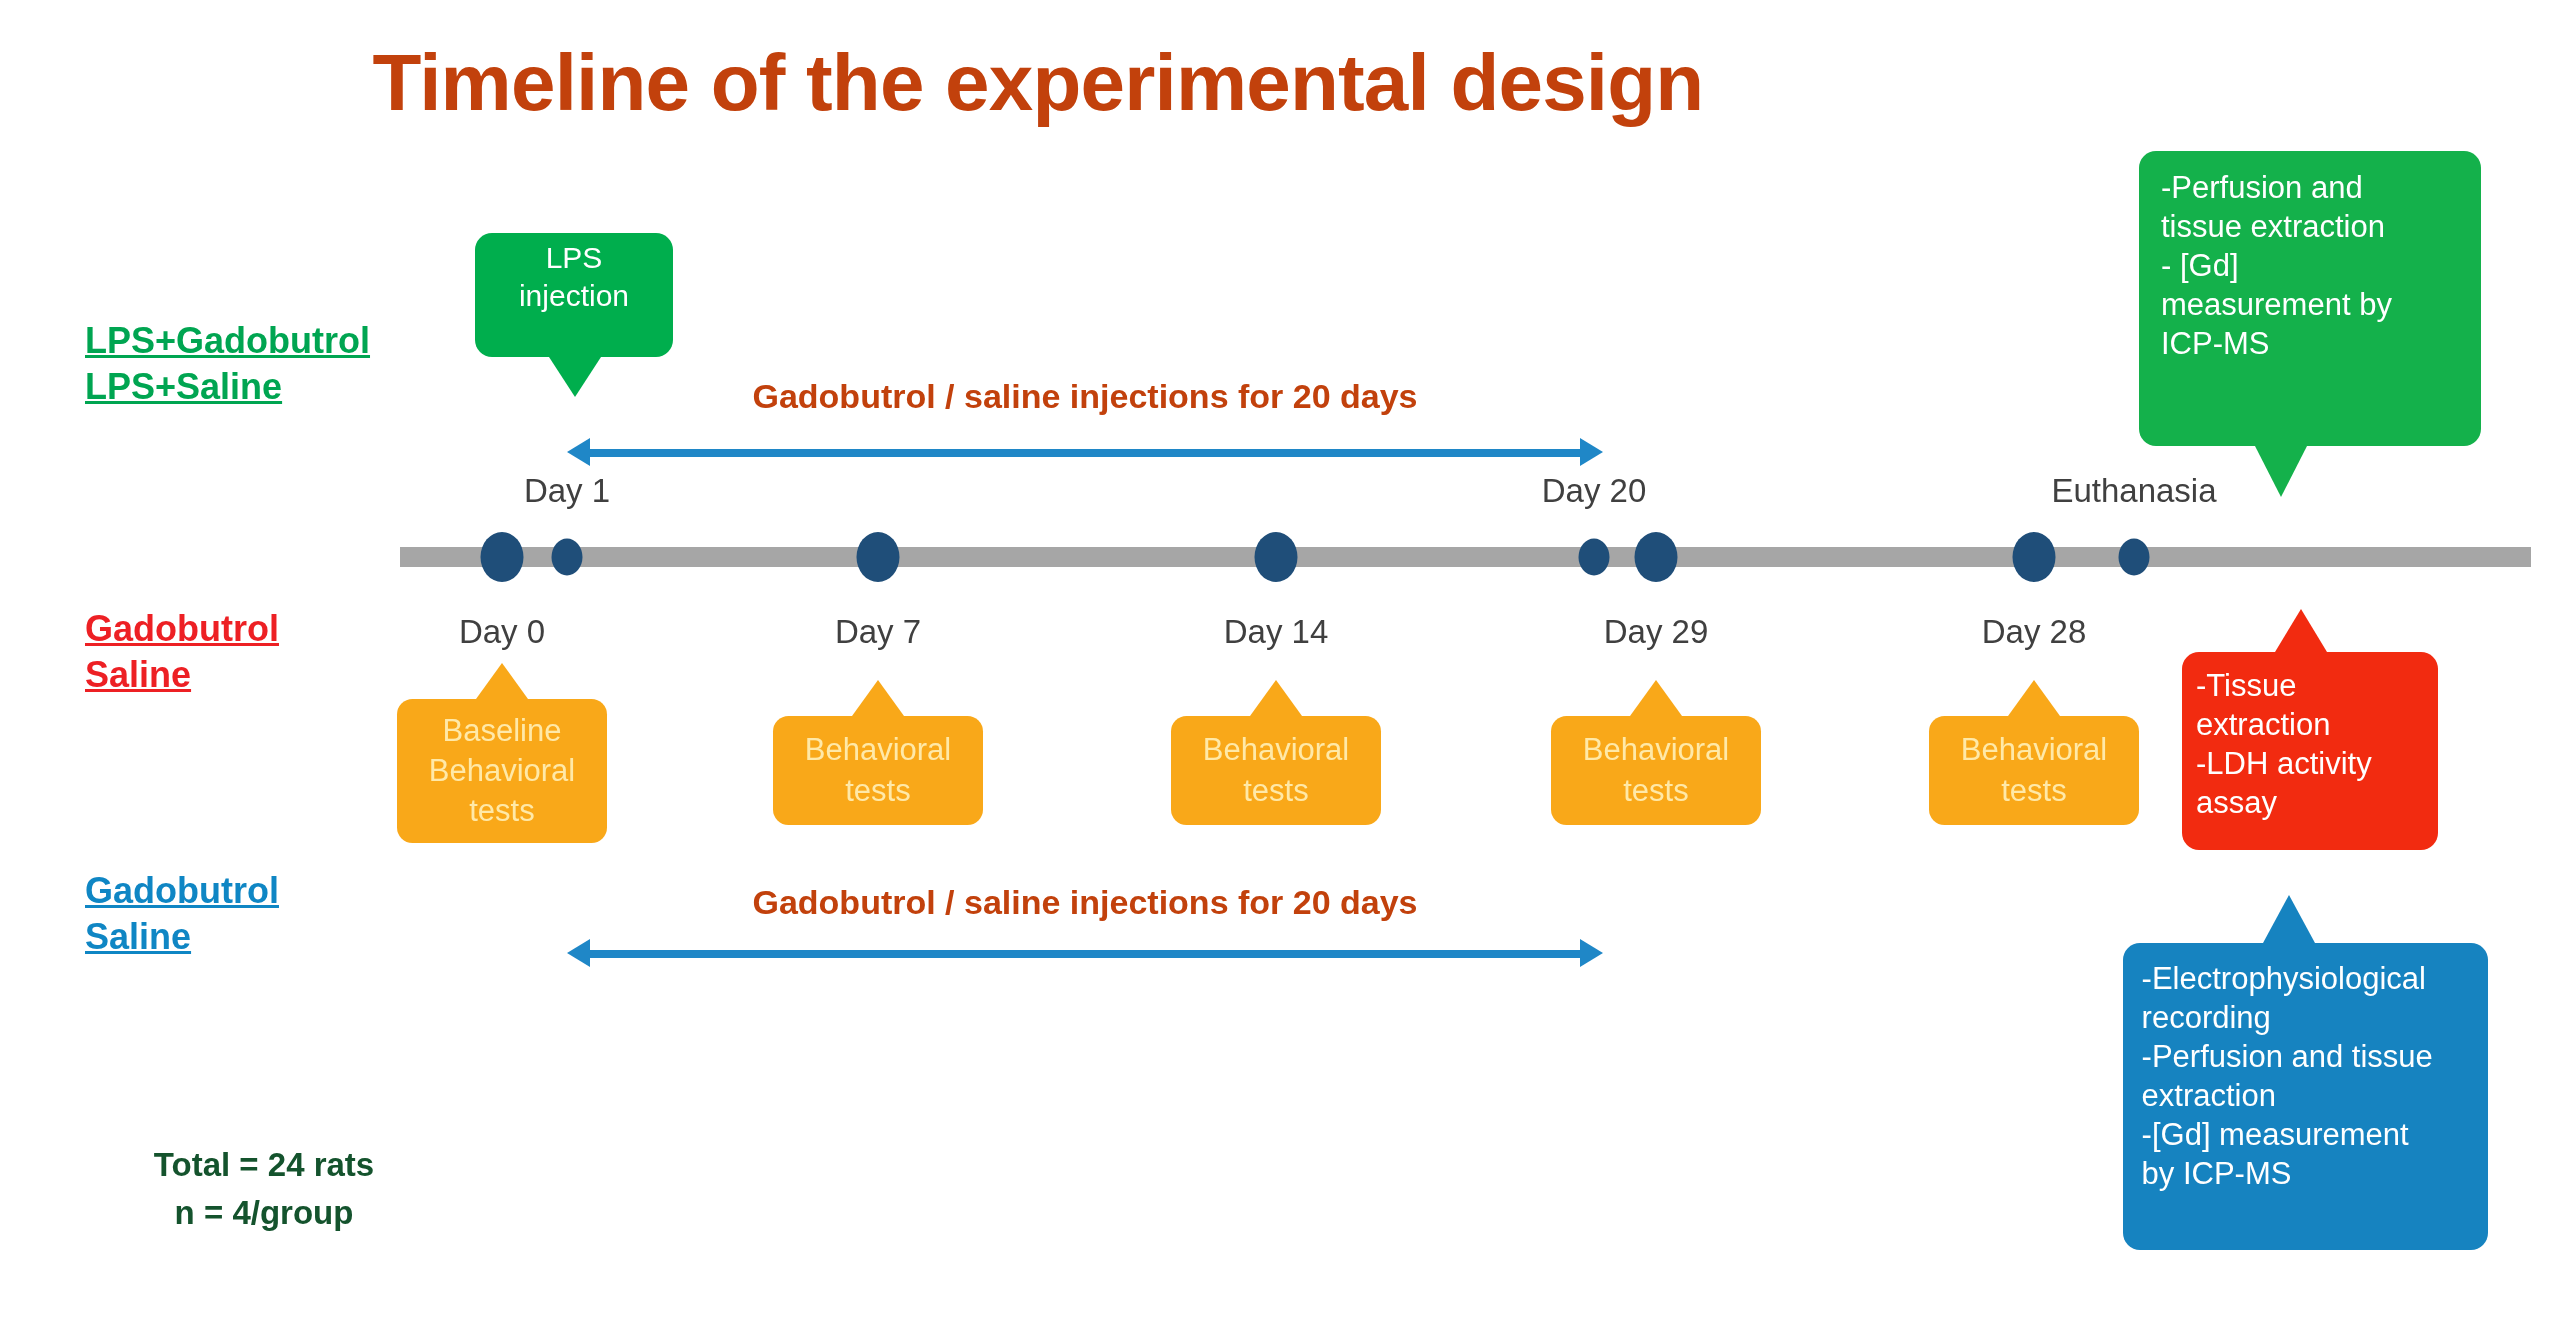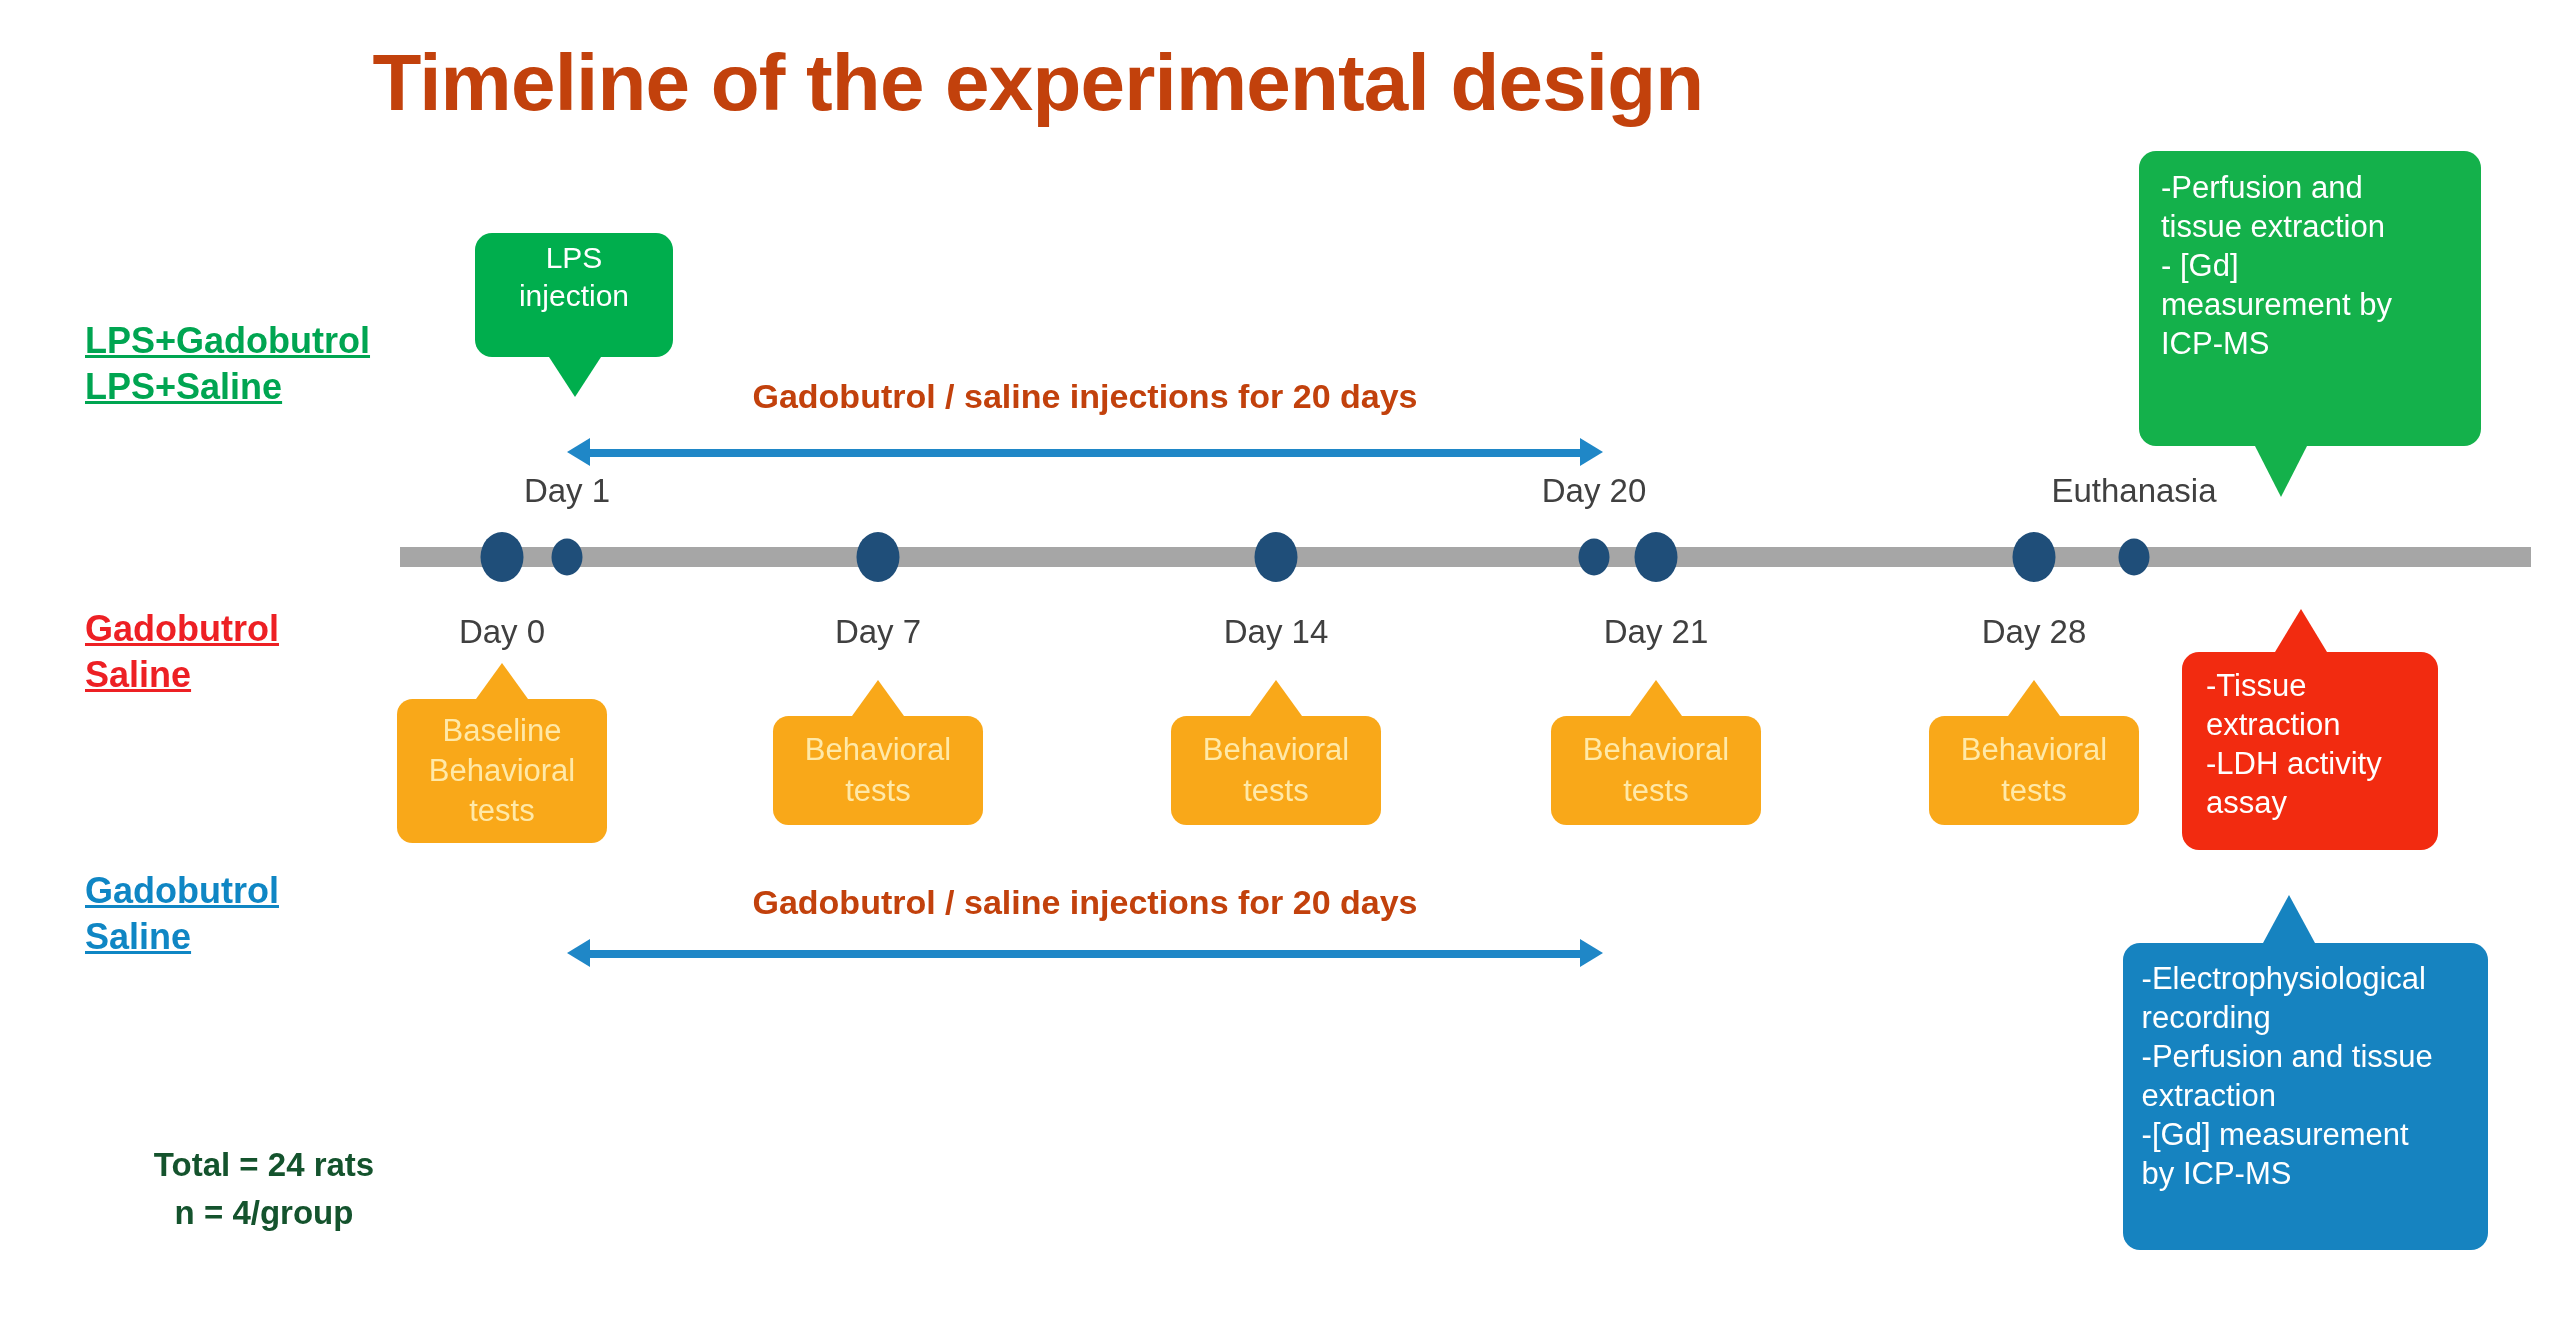--- a/index.html
+++ b/index.html
@@ -142,21 +142,21 @@
     left: 2139px; top: 151px; width: 342px; height: 295px;
     background: #14b14b; font-size: 31px; padding: 17px 22px;
   }
   .box-green-big .tail.down {
     left: 116px; top: 295px; border-top: 51px solid #14b14b;
   }
 
   
   .box-red {
     left: 2182px; top: 652px; width: 256px; height: 198px;
-    background: #f22b10; font-size: 31px; padding: 14px 24px;
+    background: #f22b10; font-size: 31px; padding: 14px 14px;
   }
   .box-red .tail.up {
     left: 93px; top: -43px; border-bottom: 43px solid #f22b10;
   }
 
   
   .box-blue {
     left: 2123px; top: 943px; width: 365px; height: 307px;
     background: #1683c0; font-size: 31px; padding: 15.5px 18.6px;
   }
@@ -225,21 +225,21 @@
       <div class="day-label below" style="left: 502px;">Day 0</div>
       <div class="dot small" style="left: 567px; top: 557px;"></div>
       <div class="day-label above" style="left: 567px;">Day 1</div>
       <div class="dot big" style="left: 878px; top: 557px;"></div>
       <div class="day-label below" style="left: 878px;">Day 7</div>
       <div class="dot big" style="left: 1276px; top: 557px;"></div>
       <div class="day-label below" style="left: 1276px;">Day 14</div>
       <div class="dot small" style="left: 1594px; top: 557px;"></div>
       <div class="day-label above" style="left: 1594px;">Day 20</div>
       <div class="dot big" style="left: 1656px; top: 557px;"></div>
-      <div class="day-label below" style="left: 1656px;">Day 21</div>
+      <div class="day-label below" style="left: 1656px;">Day 29</div>
       <div class="dot big" style="left: 2034px; top: 557px;"></div>
       <div class="day-label below" style="left: 2034px;">Day 28</div>
       <div class="dot small" style="left: 2134px; top: 557px;"></div>
       <div class="day-label above" style="left: 2134px;">Euthanasia</div>
     </div>
 
   <div id="arrows-layer">
       <div class="arrow-caption" style="left: 1085px; top: 377px;">Gadobutrol / saline injections for 20 days</div>
       <div class="arrow-line" style="left: 587px; top: 449px; width: 996px; background: rgb(31, 135, 199);"></div>
       <div class="arrow-head left" style="left: 567px; top: 438px; border-right-color: rgb(31, 135, 199);"></div>

